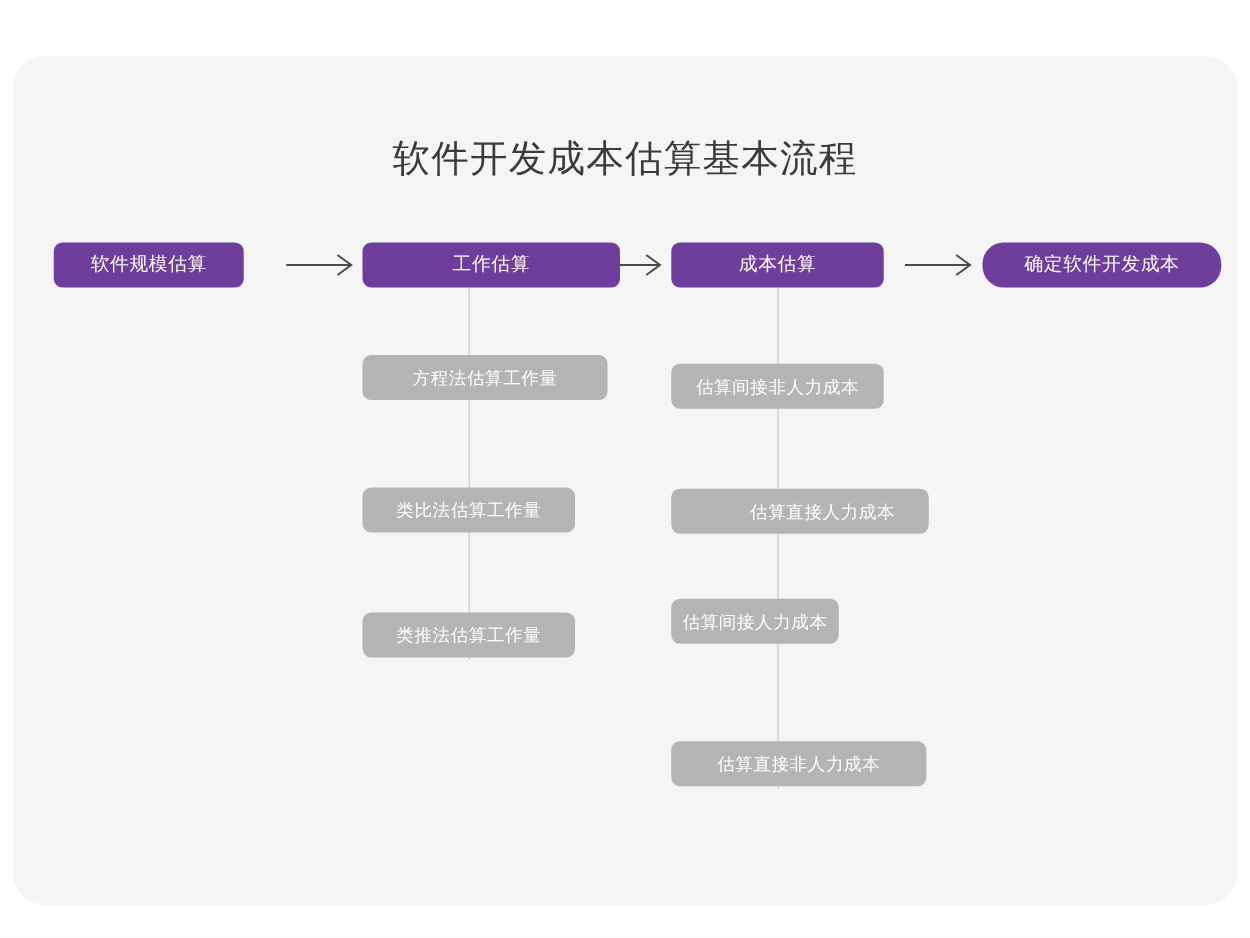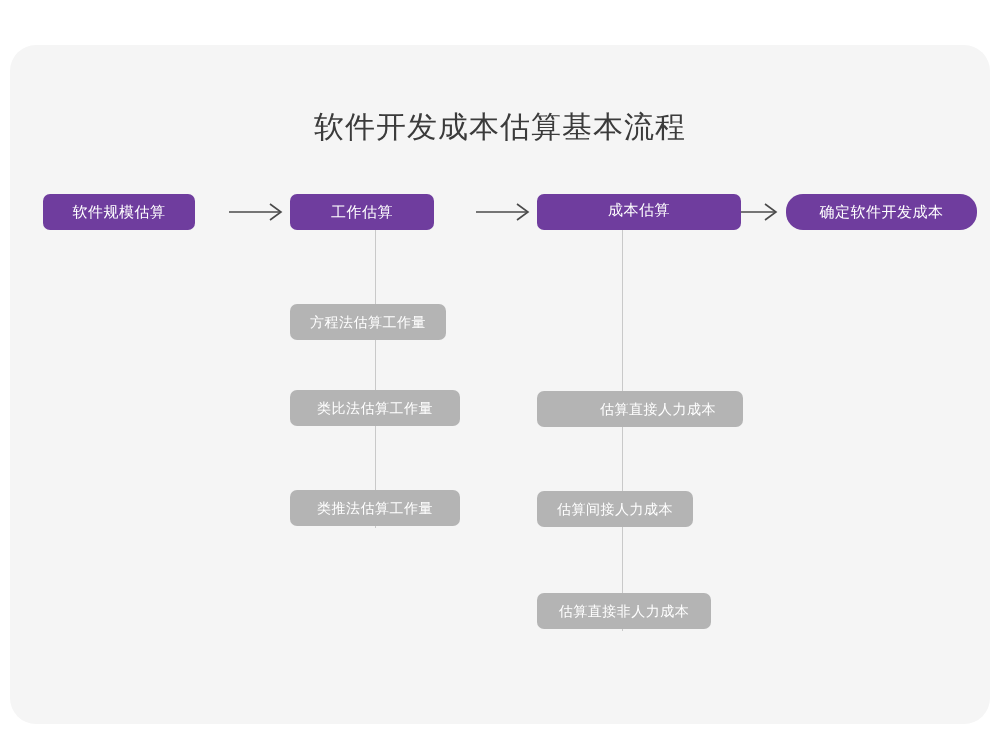--- a/index.html
+++ b/index.html
@@ -116,33 +116,34 @@
 
     <div class="arrow" style="left:723px; top:188px; width:60px;">
       <svg width="60" height="24" viewBox="0 0 60 24">
         <line x1="1" y1="12" x2="52" y2="12" stroke="#4a4a4a" stroke-width="1.6"></line>
         <polyline points="42,4 53,12 42,20" fill="none" stroke="#4a4a4a" stroke-width="1.6"></polyline>
       </svg>
     </div>
 
     <div class="node-primary" style="left:43px; top:182px; width:152px;">软件规模估算</div>
 
-    <div class="node-primary" style="left:290px; top:182px; width:144px;">工作估算</div>
+    <div class="node-primary" style="left:290px; top:182px; width:206px;">工作估算</div>
 
-    <div class="node-primary" style="left:537px; top:182px; width:204px;font-family:Liberation Mono, monospace;">成本估算</div>
+    <div class="node-primary" style="left:537px; top:182px; width:170px;">成本估算</div>
 
     <div class="node-primary" style="left:786px; top:182px; width:191px;border-radius:17px;">确定软件开发成本</div>
 
-    <div class="node-sub" style="left:290px; top:292px; width:156px;">方程法估算工作量</div>
+    <div class="node-sub" style="left:290px; top:272px; width:196px;">方程法估算工作量</div>
 
     <div class="node-sub" style="left:290px; top:378px; width:170px;text-align:center;">类比法估算工作量</div>
 
     <div class="node-sub" style="left:290px; top:478px; width:170px;">类推法估算工作量</div>
 
+    <div class="node-sub" style="left:537px; top:279px; width:170px;">估算间接非人力成本</div>
 
     <div class="node-sub" style="left:537px; top:379px; width:170px;padding-left:36px;">估算直接人力成本</div>
 
-    <div class="node-sub" style="left:537px; top:479px; width:156px;">估算间接人力成本</div>
+    <div class="node-sub" style="left:537px; top:467px; width:134px;">估算间接人力成本</div>
 
-    <div class="node-sub" style="left:537px; top:581px; width:174px;">估算直接非人力成本</div>
+    <div class="node-sub" style="left:537px; top:581px; width:204px;">估算直接非人力成本</div>
 
   </div>
 </div>
 
 </body></html>

